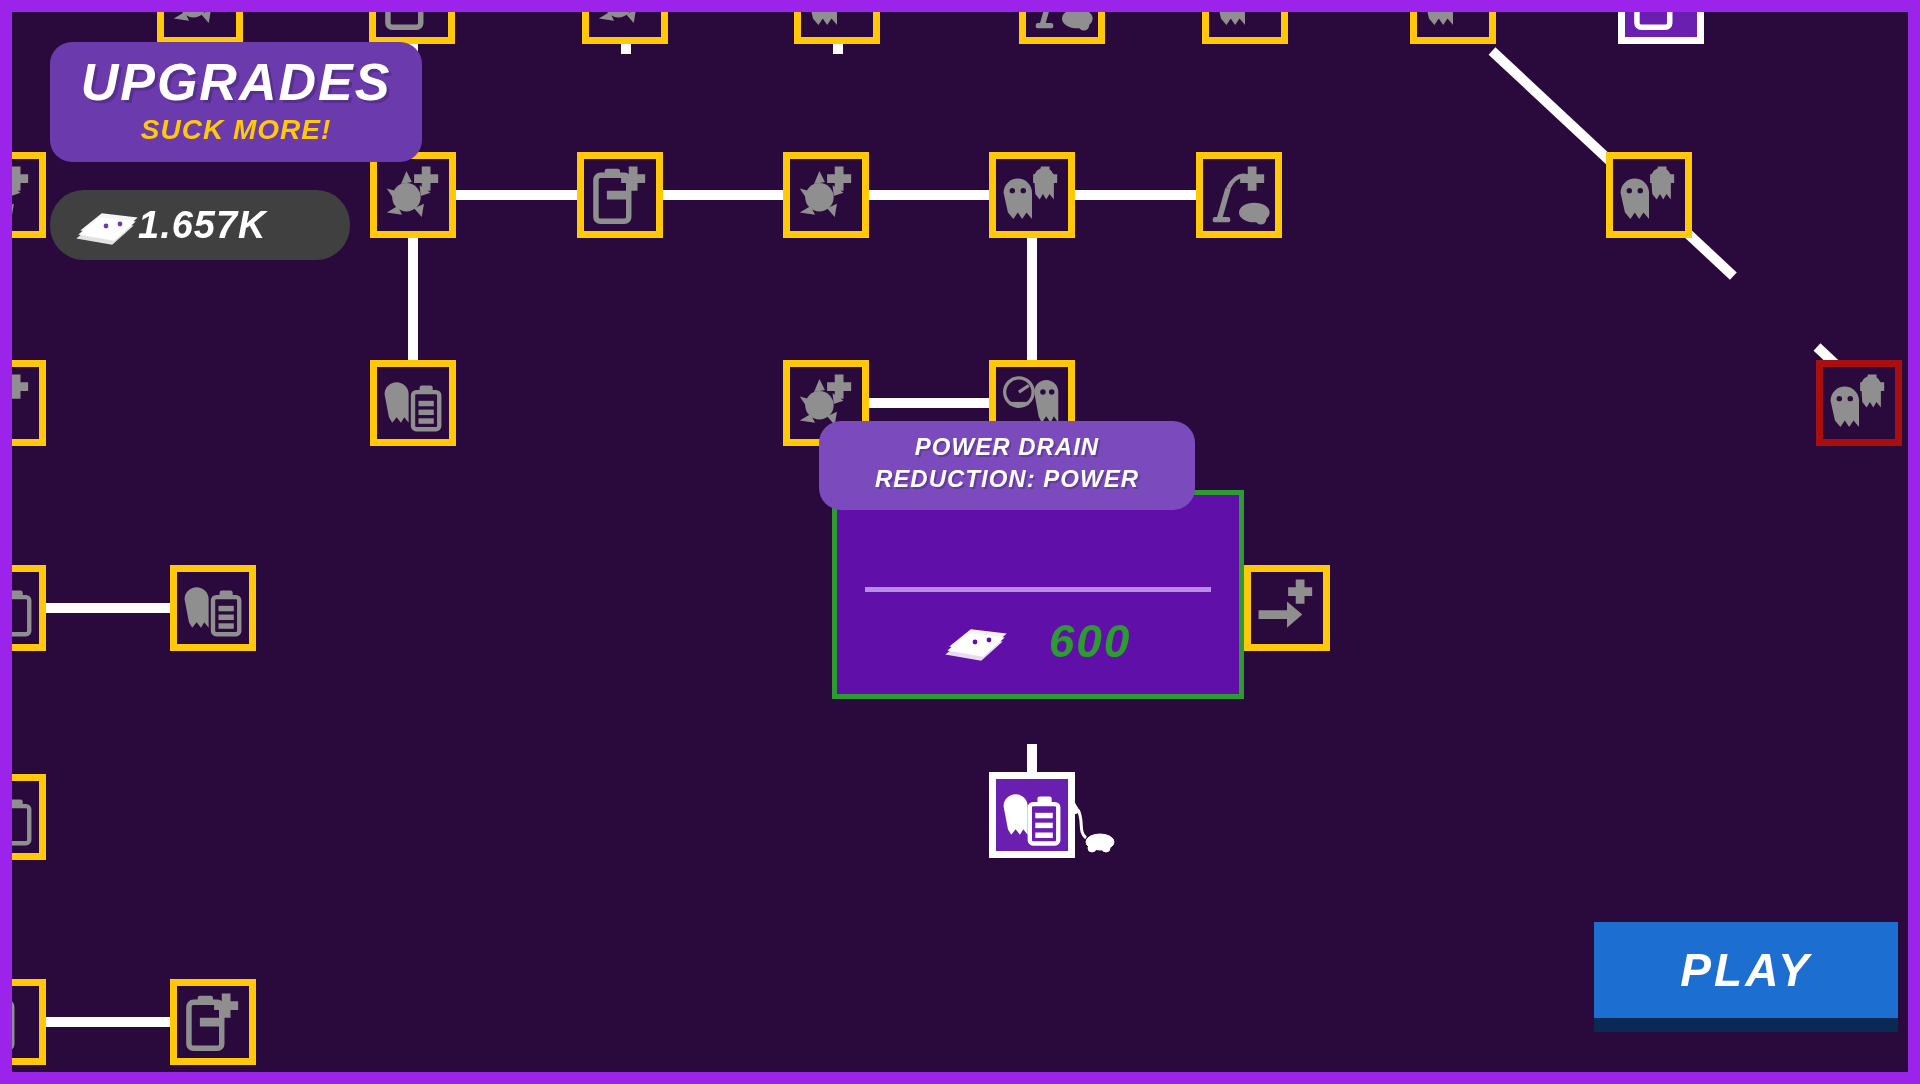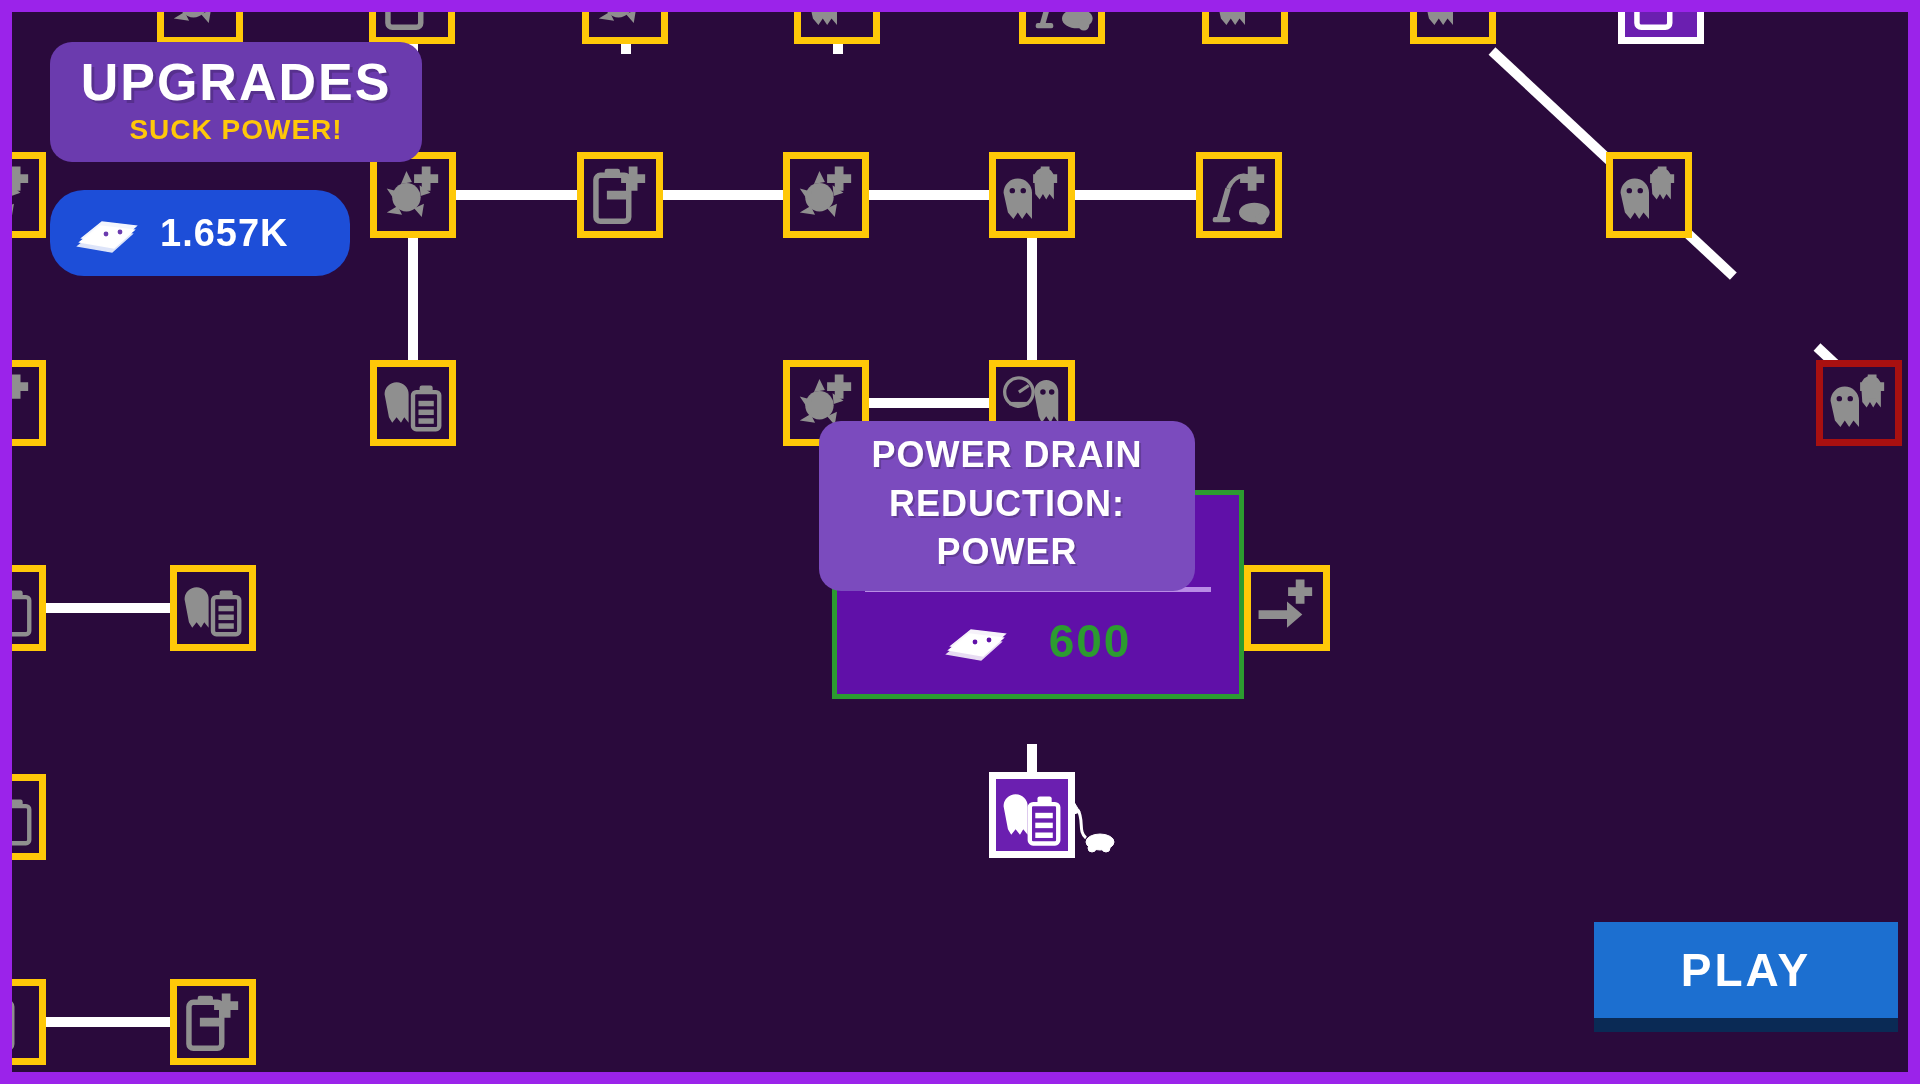--- a/index.html
+++ b/index.html
@@ -8,20 +8,21 @@
     overflow:hidden;
     background:#9B23EA;
     font-family:"Liberation Sans", sans-serif;
   }
 
   
   #screen {
     position:relative;
     width:1920px; height:1084px;
     background:#9B23EA;
+    font-style:italic;
   }
   #board {
     position:absolute;
     left:12px; top:12px;
     width:1896px; height:1060px;
     background:#2A0A3C;
     overflow:hidden;
   }
 
   
@@ -80,26 +81,25 @@
   #hdr-sub {
     margin-top:6px;
     font-size:28px;
     font-weight:bold;
     color:#FFC808;
     letter-spacing:1px;
   }
   #money {
     position:absolute;
     left:38px; top:178px;
-    width:300px; height:86px;
-    background:#1d4ed8;
+    width:300px; height:70px;
+    background:#404040;
     border-radius:34px;
     display:flex;
     align-items:center;
-    gap:22px;
     padding:0 26px;
     z-index:40;
   }
   #money-val {
     font-size:38px;
     font-weight:bold;
     color:#FFFFFF;
     letter-spacing:1px;
   }
   .cash-svg { width:62px; height:42px; flex:0 0 auto; }
@@ -117,21 +117,21 @@
     position:absolute;
     left:-18px; top:-74px;
     width:376px;
     background:#7B4BBE;
     border-radius:22px;
     padding:10px 12px 14px;
     text-align:center;
     z-index:61;
   }
   #tip-title div {
-    font-size:36px;
+    font-size:24px;
     font-weight:bold;
     color:#FFFFFF;
     letter-spacing:1px;
     line-height:1.35;
     text-shadow:2px 2px 0 rgba(0,0,0,.2);
   }
   #tip-body {
     padding:92px 0 0;
   }
   #tip-stats {
@@ -500,21 +500,21 @@
             <rect x="37" y="15" width="13" height="8" rx="2"></rect>
             <rect x="35" y="30" width="16" height="5"></rect>
             <rect x="35" y="39" width="16" height="5"></rect>
             <rect x="35" y="48" width="16" height="5"></rect>
           </g>
         </svg>
     </div>
 
     <div id="hdr">
       <div id="hdr-title">UPGRADES</div>
-      <div id="hdr-sub">SUCK POWER!</div>
+      <div id="hdr-sub">SUCK MORE!</div>
     </div>
 
     <div id="money">
       <svg class="cash-svg" viewBox="0 0 62 42">
         <g fill="#FFFFFF" stroke="#FFFFFF" stroke-width="1.5">
           <path d="M4 30 L24 14 L58 18 L38 36 Z" fill="#FFFFFF"></path>
           <path d="M2 34 L22 18 L56 22 L36 40 Z" fill="#FFFFFF" opacity=".85"></path>
           <path d="M6 26 L26 10 L60 14 L40 32 Z" fill="#FFFFFF" opacity=".95"></path>
         </g>
         <circle cx="30" cy="22" r="2.4" fill="#6B3BAE"></circle>

